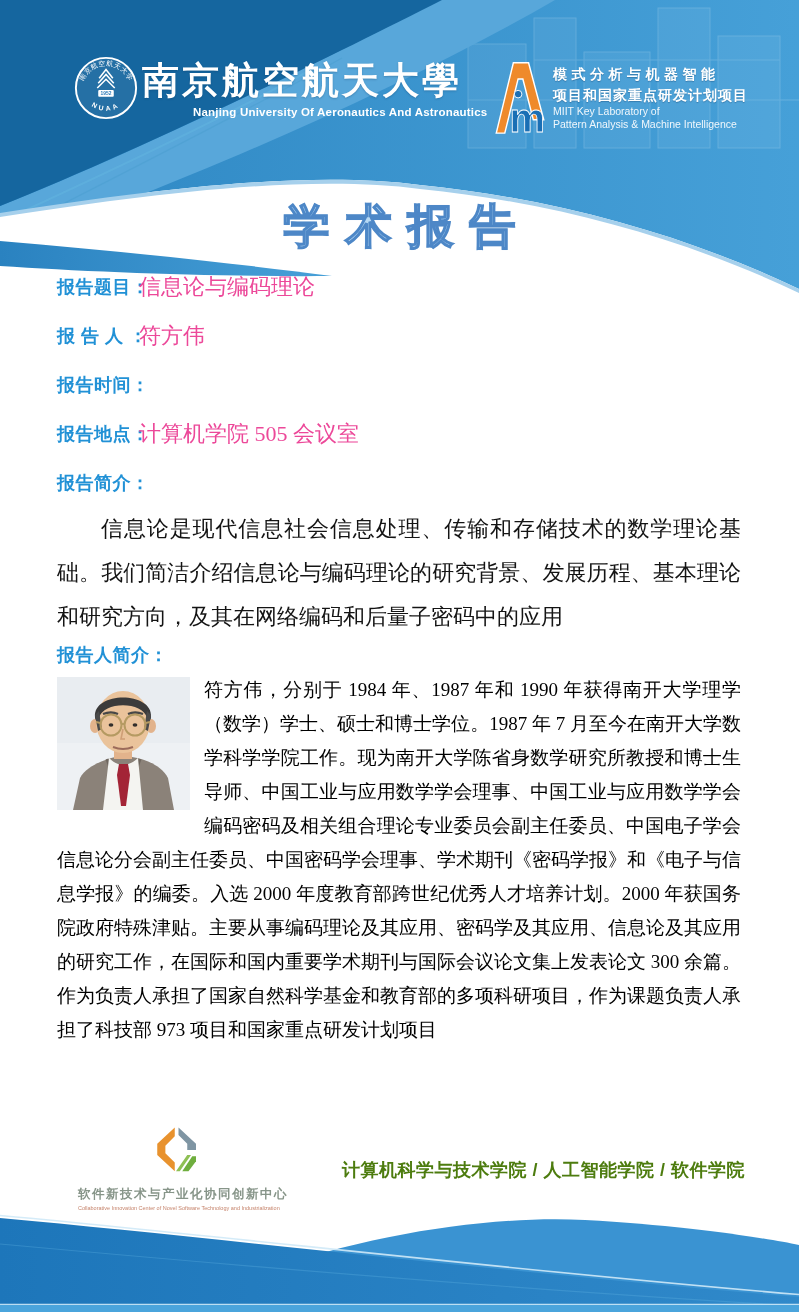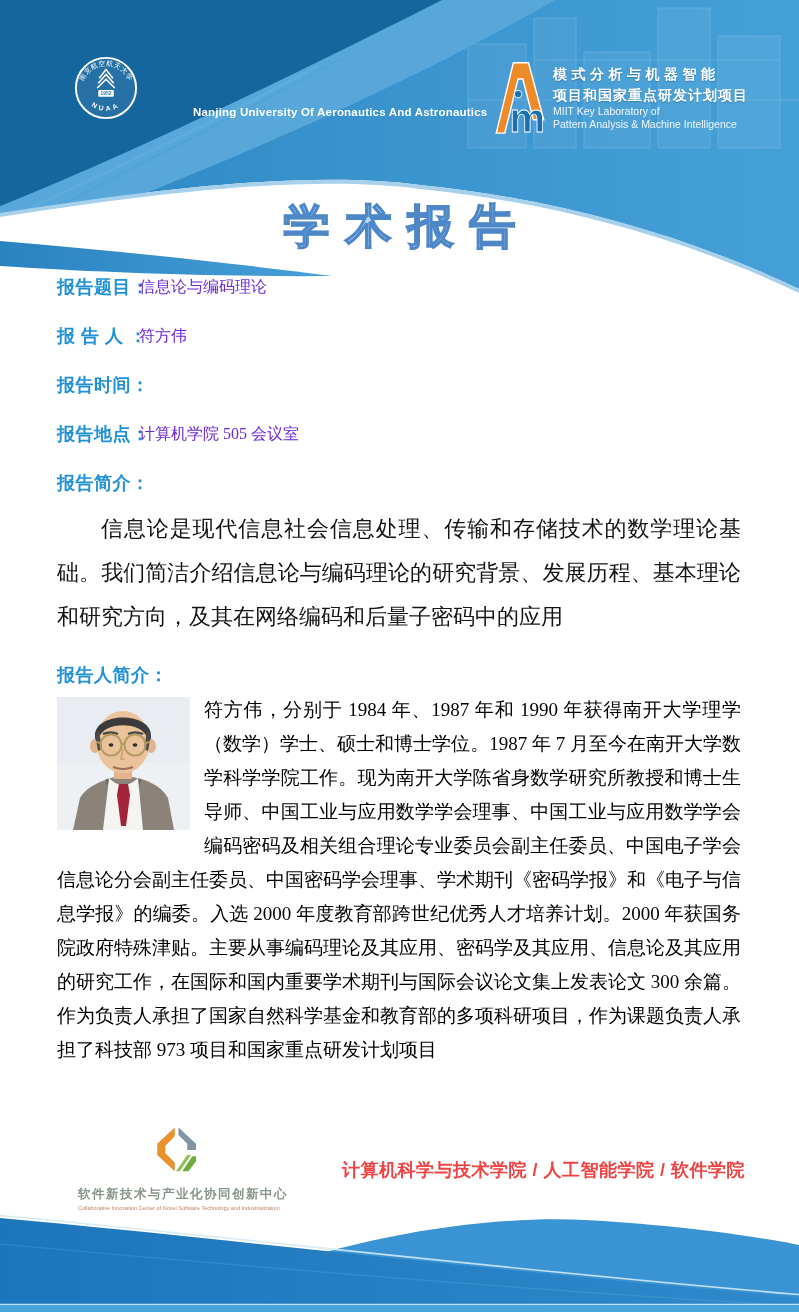--- a/index.html
+++ b/index.html
@@ -42,45 +42,45 @@
   }
   
   .content { position:absolute; left:57px; top:276px; width:684px; color:#111; }
   .field-row { display:flex; margin-bottom:27px; }
   .field-label, .section-label {
     color:#2191d6; font-weight:bold; font-size:18px; line-height:22px;
     letter-spacing:.5px; white-space:nowrap;
   }
   .field-label { width:82px; flex:none; }
   .field-value {
-    font-family:"Liberation Serif", serif; font-size:16px; line-height:22px; color:#6d28d9;text-align:right;
+    font-family:"Liberation Serif", serif; font-size:22px; line-height:22px; color:#ec4899;text-align:right;
   }
   .intro {
     margin-top:13px; font-family:"Liberation Serif", serif; font-size:22px;
     line-height:44px; text-align:justify; text-indent:2em; color:#141414;
   }
-  .bio-label { margin-top:25px; }
+  .bio-label { margin-top:5px; }
   .bio {
     margin-top:7px; font-family:"Liberation Serif", serif; font-size:19px;
     line-height:34px; text-align:justify; color:#000000;
   }
   .photo { float:left; width:133px; height:133px; margin:4px 14px 6px 0; }
   .photo svg { display:block; }
   
   .footer { position:absolute; left:0; bottom:0; width:799px; height:200px; }
   .cic { position:absolute; left:78px; top:12px; width:195px; text-align:center; }
   .cic-logo { display:inline-block; width:50px; height:52px; }
   .cic-zh {
     margin-top:6px; font-size:12.5px; font-weight:bold; color:#879589;
     letter-spacing:1.5px; white-space:nowrap;
   }
   .cic-en { margin-top:2px; font-size:5.5px; color:#c5826a; white-space:nowrap; }
   .schools {
     position:absolute; right:54px; top:46px; font-size:18px; font-weight:bold;
-    color:#ef4444; letter-spacing:.5px; white-space:nowrap;
+    color:#4d7c0f; letter-spacing:.5px; white-space:nowrap;
   }
   .waves { position:absolute; left:0; bottom:0; display:block; }
 </style>
 </head>
 <body>
 
 <div class="page">
 
   <div class="header">
     <svg class="header-art" width="799" height="300" viewBox="0 0 799 300">
@@ -135,20 +135,21 @@
         <polyline points="27,30 35,21 43,30"></polyline>
         <polyline points="26,35 35,26 44,35"></polyline>
       </g>
       <rect x="27" y="37" width="16" height="7" rx="1" fill="#ffffff"></rect>
       <text x="35" y="42.6" font-size="5" font-weight="bold" fill="#2a7ab8" text-anchor="middle">1952</text>
       <text font-size="7" font-weight="bold" fill="#ffffff" letter-spacing="3">
         <textPath href="#sealBot" startOffset="50%" text-anchor="middle">NUAA</textPath>
       </text>
     </svg>
 
+    <div class="uni-name">南京航空航天大學</div>
     <div class="uni-name-en">Nanjing University Of Aeronautics And Astronautics</div>
 
     <svg class="lab-logo" viewBox="0 0 52 80">
       <path d="M1,78 L19,4 L35,4 L51,64 L40,64 L29,21 L24,21 L10,78 Z" fill="#ef8a2b" stroke="#ffffff" stroke-width="1.5"></path>
       <circle cx="24" cy="37" r="4" fill="#1a6fb5" stroke="#ffffff" stroke-width="1"></circle>
       <text x="15" y="77" font-size="42" font-weight="bold" fill="#1a6fb5" stroke="#ffffff" stroke-width="0.8" font-family="Liberation Sans, sans-serif">m</text>
     </svg>
     <div class="lab-zh">
       <div class="l1">模式分析与机器智能</div>
       <div class="l2">项目和国家重点研发计划项目</div>

